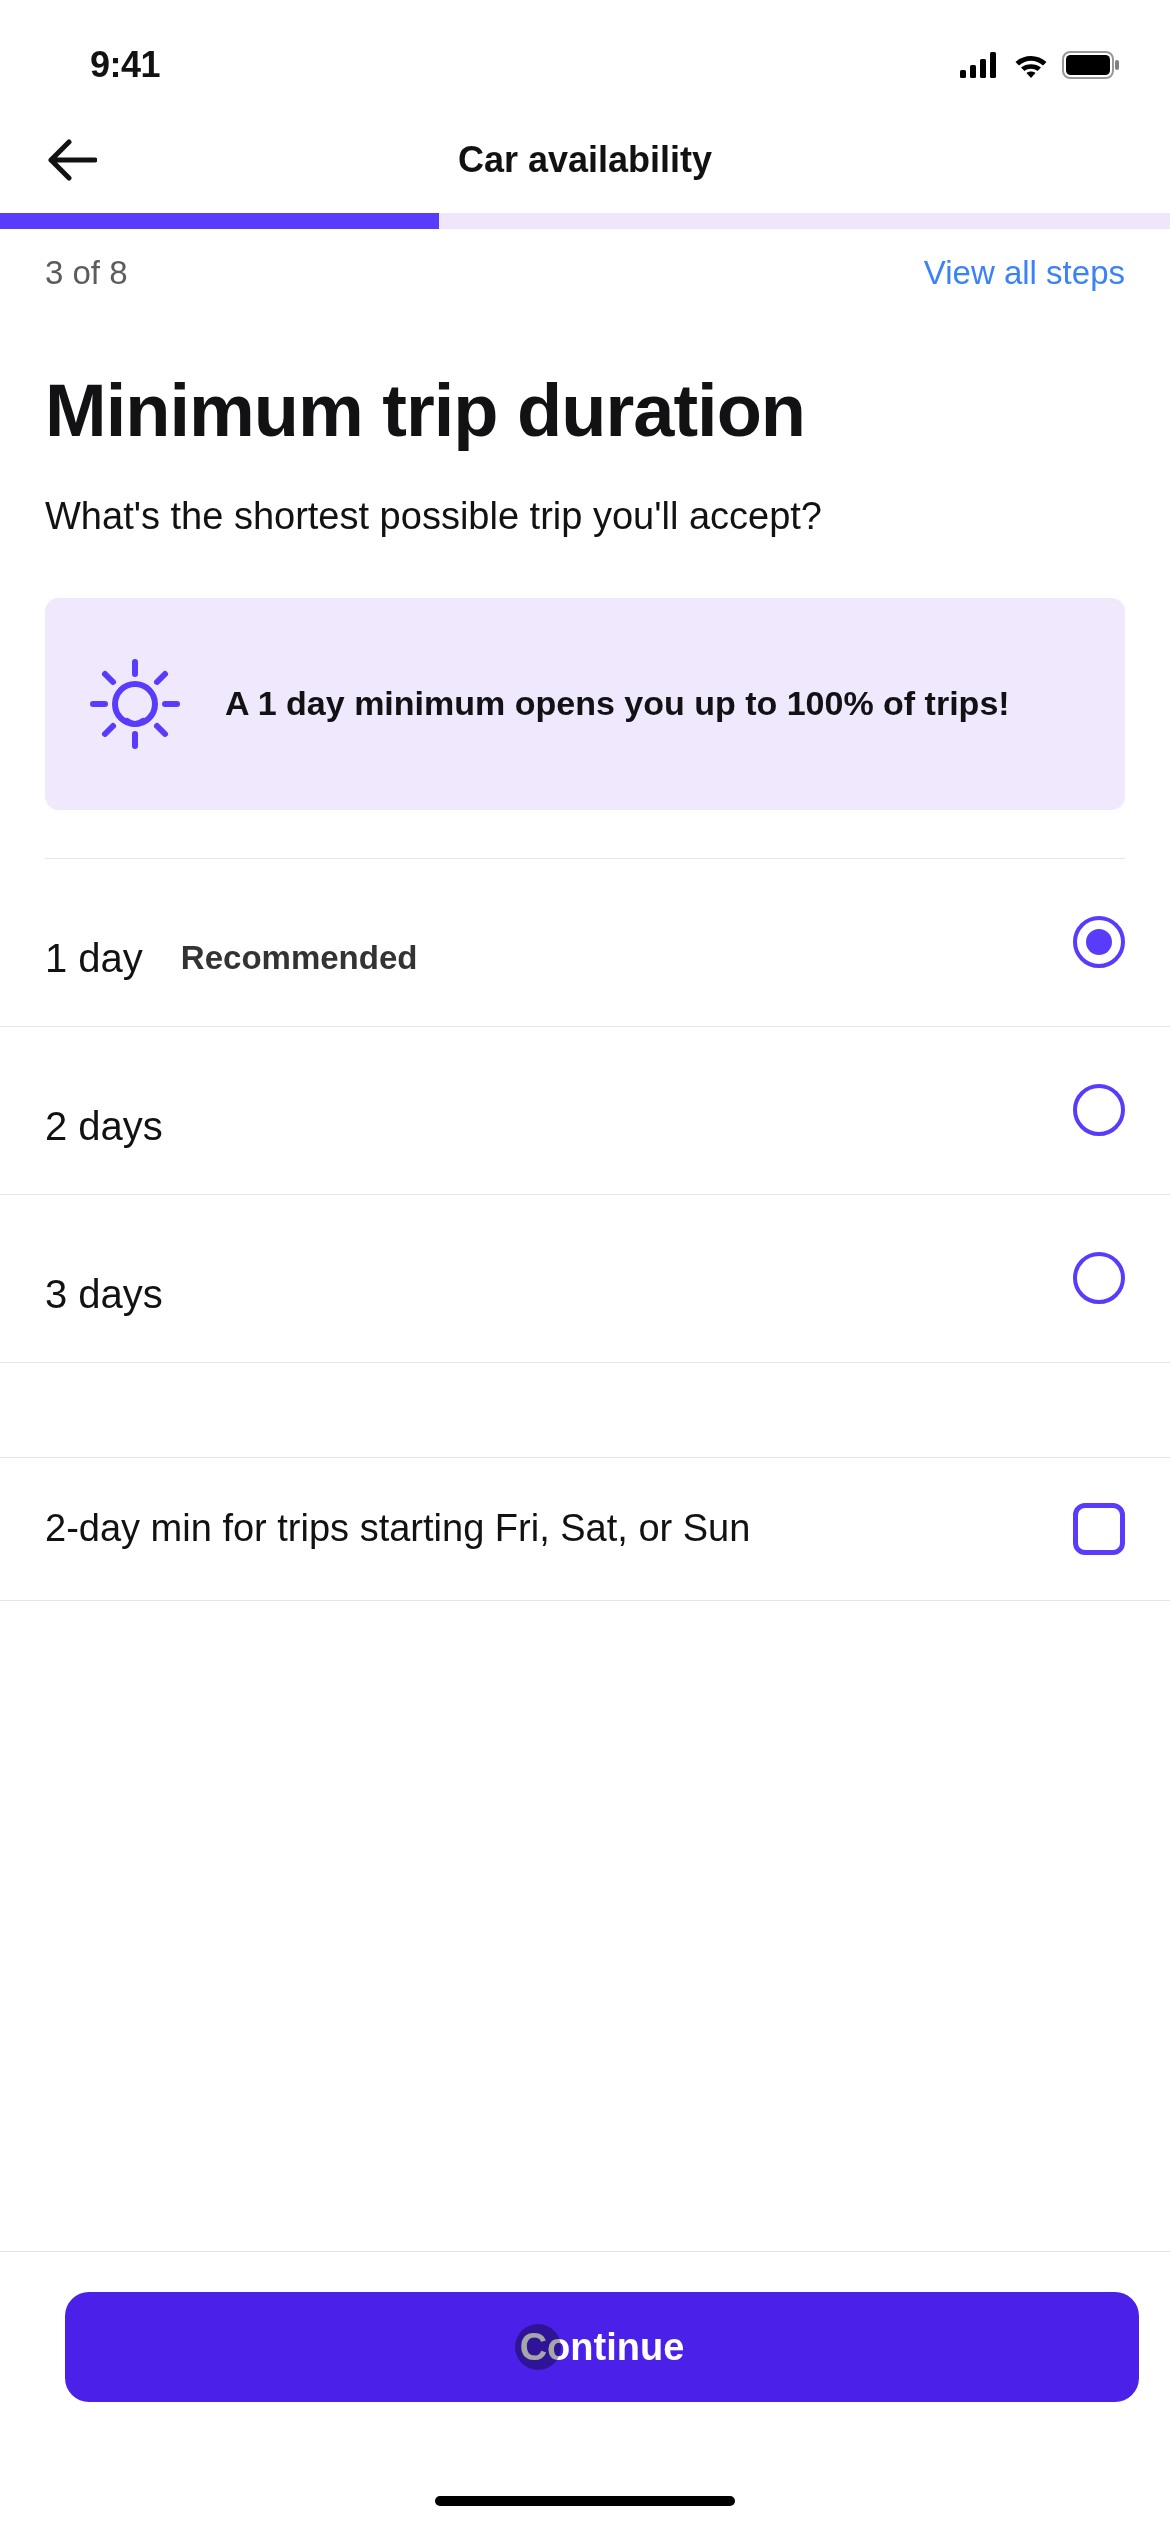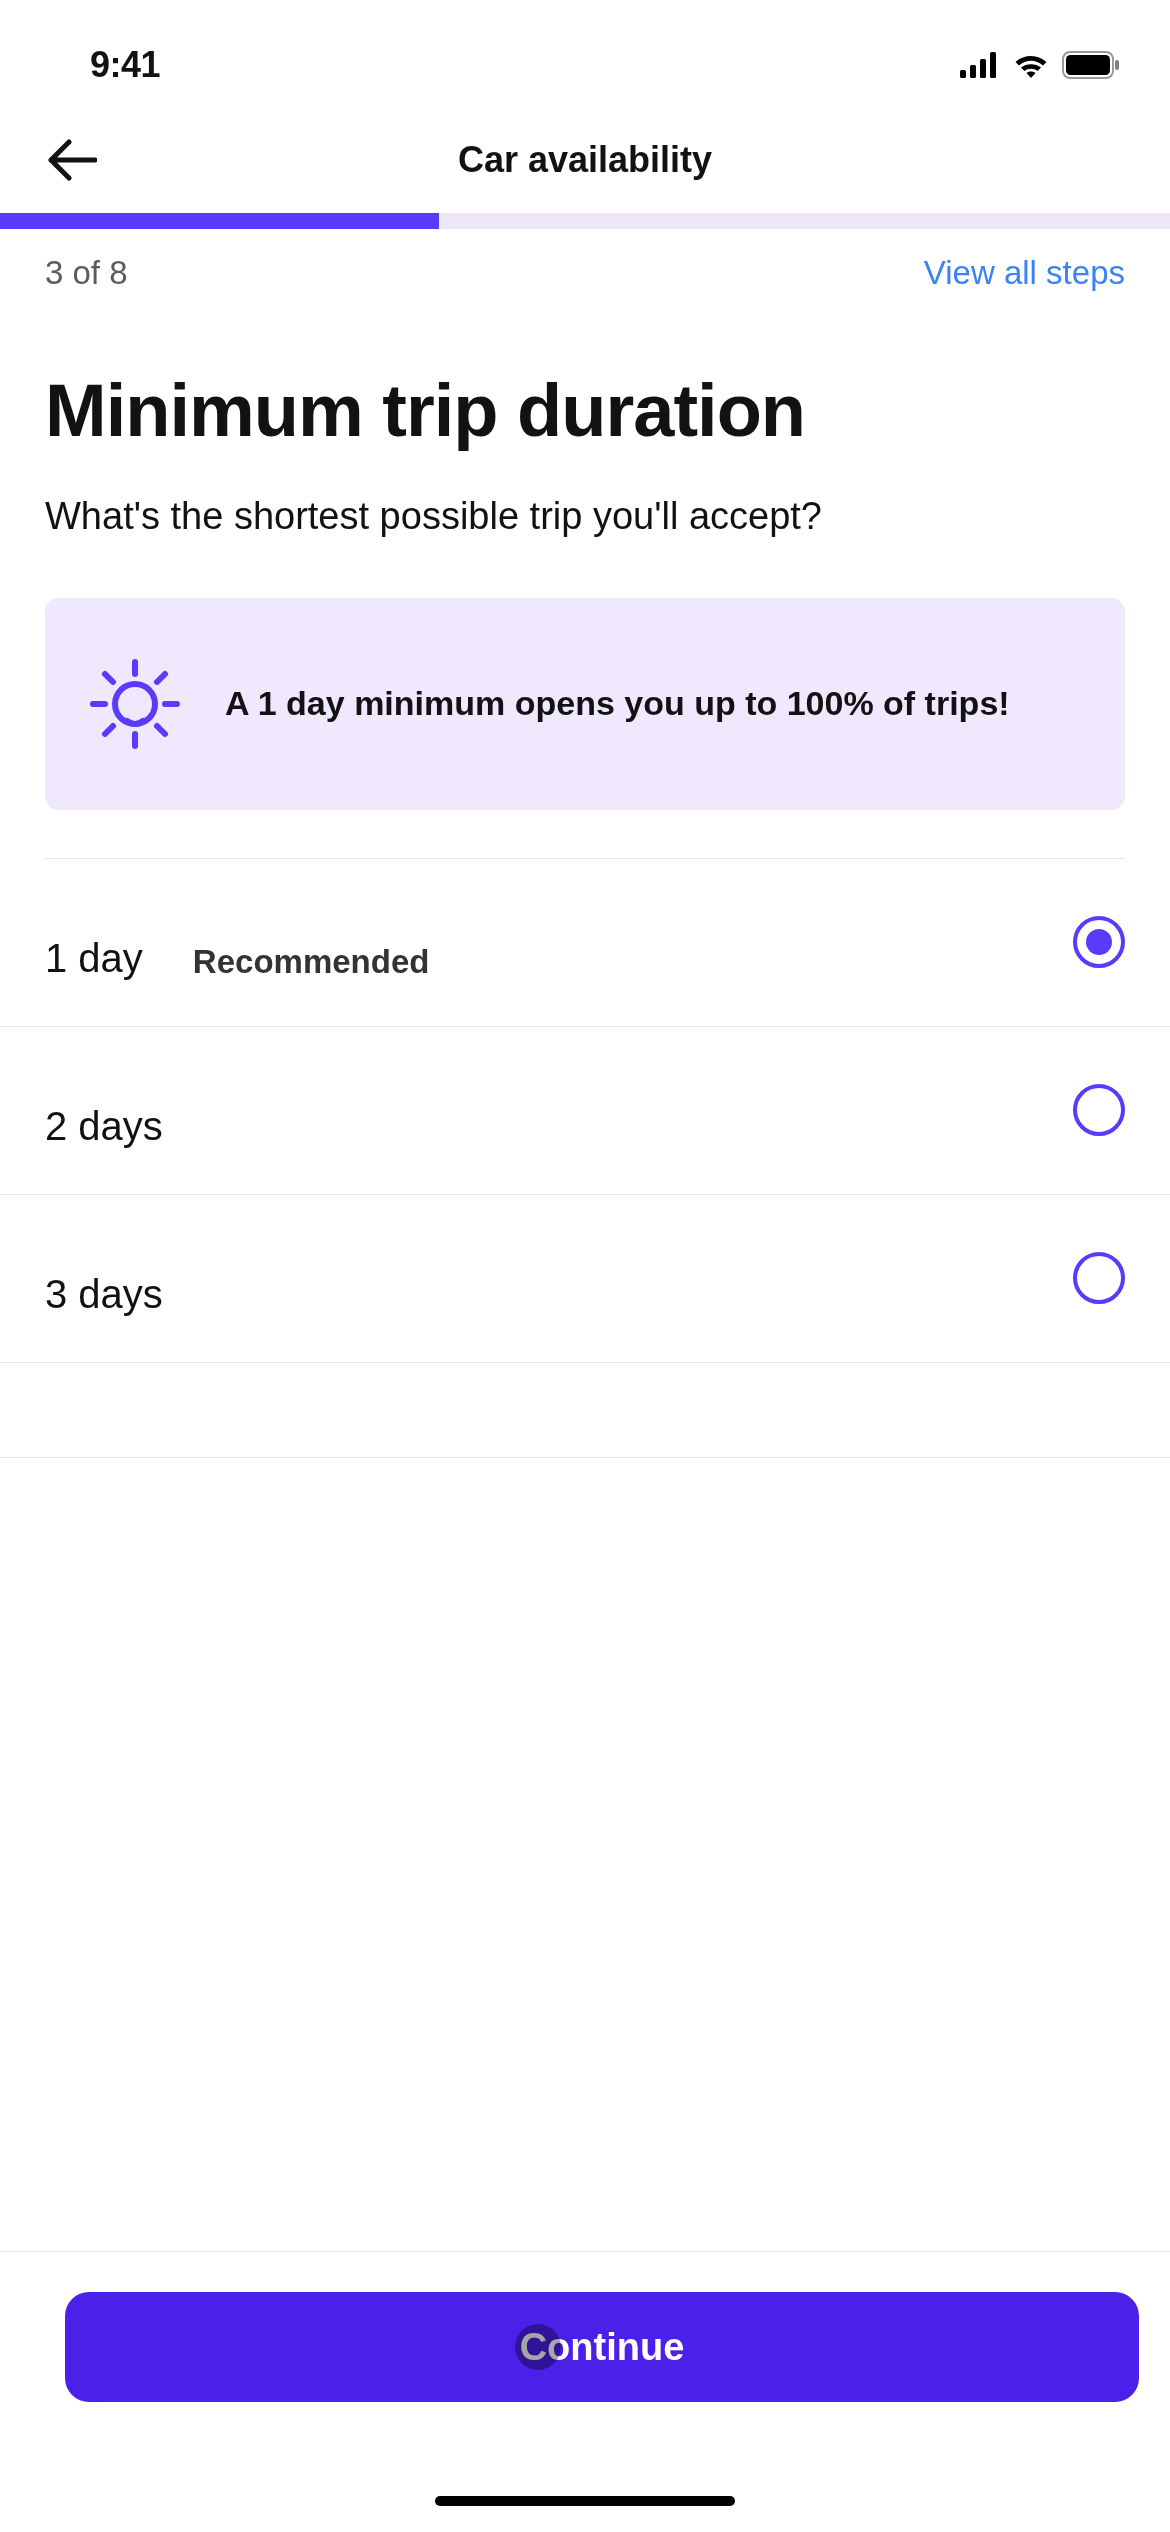--- a/index.html
+++ b/index.html
@@ -83,21 +83,21 @@
     .options { margin-top: 48px; border-top: 1px solid #e5e5e5; }
     .option-row {
       display: flex;
       align-items: center;
       justify-content: space-between;
       padding: 45px 45px 45px 45px;
       border-bottom: 1px solid #e5e5e5;
       margin-left: -45px;
       margin-right: -45px;
     }
-    .option-left { display: flex; align-items: flex-end; gap: 50px; margin-top: 32px; }
+    .option-left { display: flex; align-items: center; gap: 38px; margin-top: 32px; }
     .option-label { font-size: 40px; font-weight: 500; }
     .option-tag { font-size: 33px; font-weight: 600; color: #333; }
     .radio {
       width: 52px; height: 52px; border-radius: 50%;
       border: 4px solid #593CFB;
       display: flex; align-items: center; justify-content: center;
       flex-shrink: 0;
     }
     .radio-inner {
       width: 26px; height: 26px; border-radius: 50%; background: #593CFB;
@@ -224,20 +224,24 @@
       </div>
       <div class="radio"></div>
     </div>
     <div class="option-row">
       <div class="option-left">
         <span class="option-label">3 days</span>
       </div>
       <div class="radio"></div>
     </div>
     <div class="gap-row"></div>
+    <div class="option-row weekend-row">
+      <span class="option-label">2-day min for trips starting Fri, Sat, or Sun</span>
+      <div class="checkbox"></div>
+    </div>
   </div>
 </div>
 
 <div class="footer">
   <button class="continue-btn">
     <span>Continue</span>
     <span class="tap-dot"></span>
   </button>
 </div>
 

